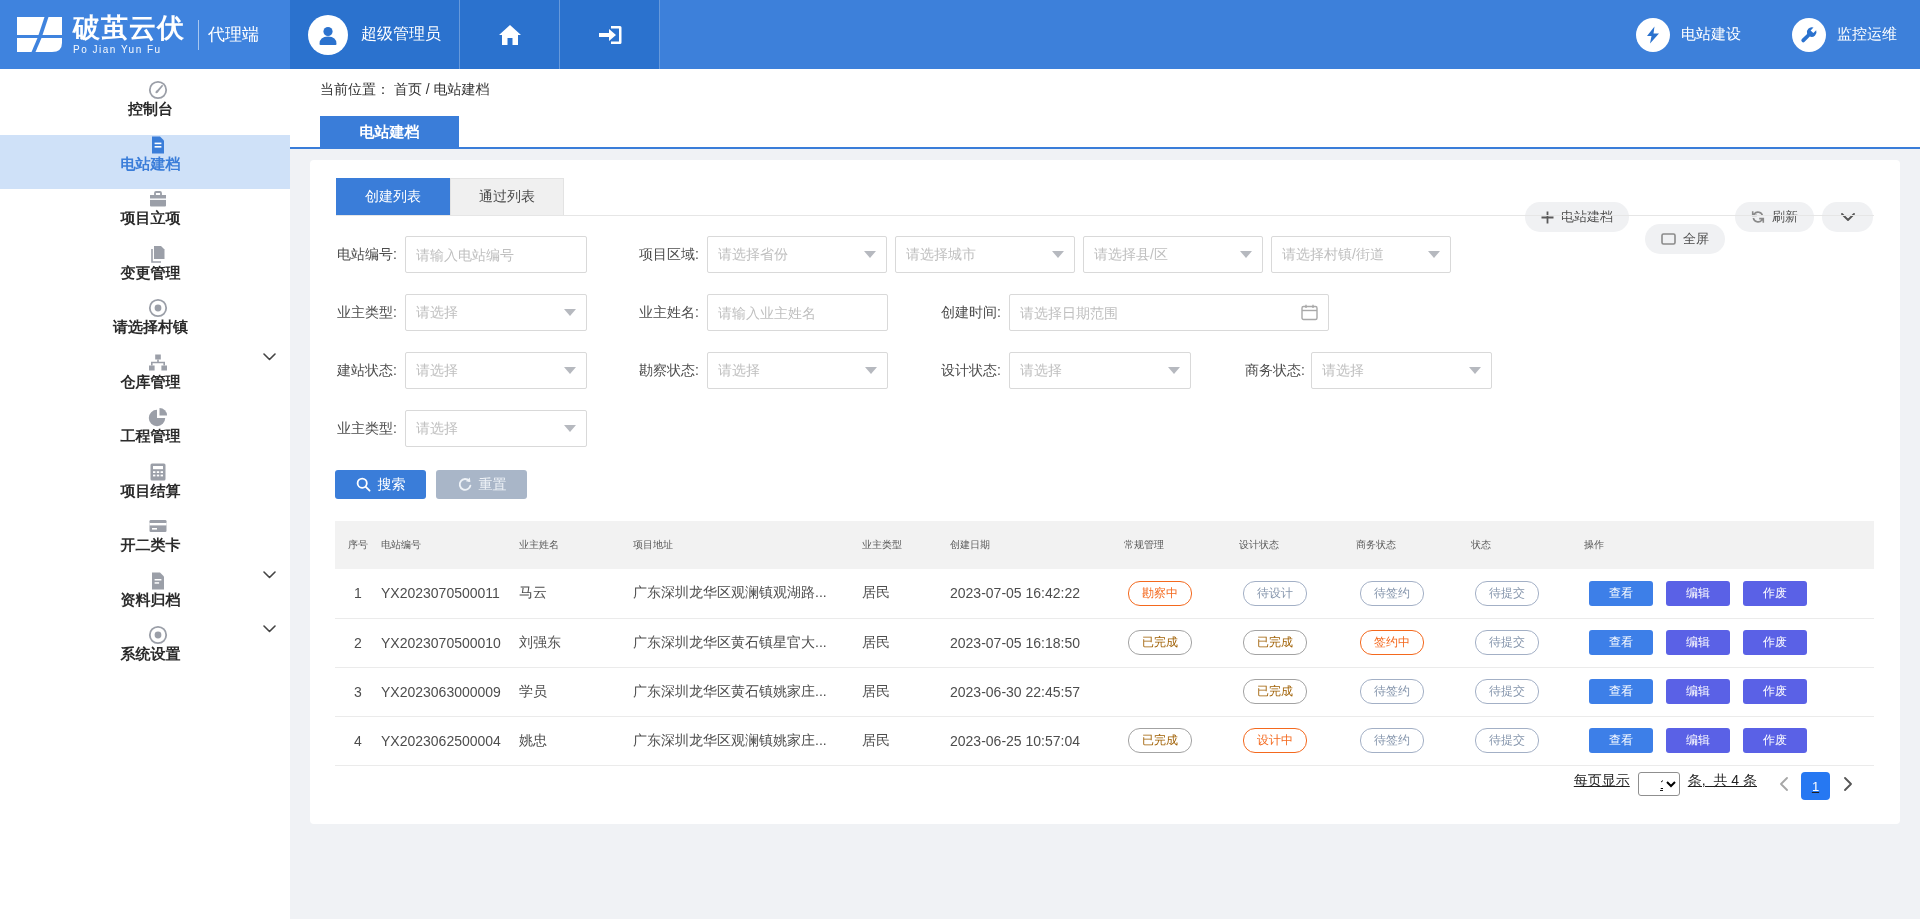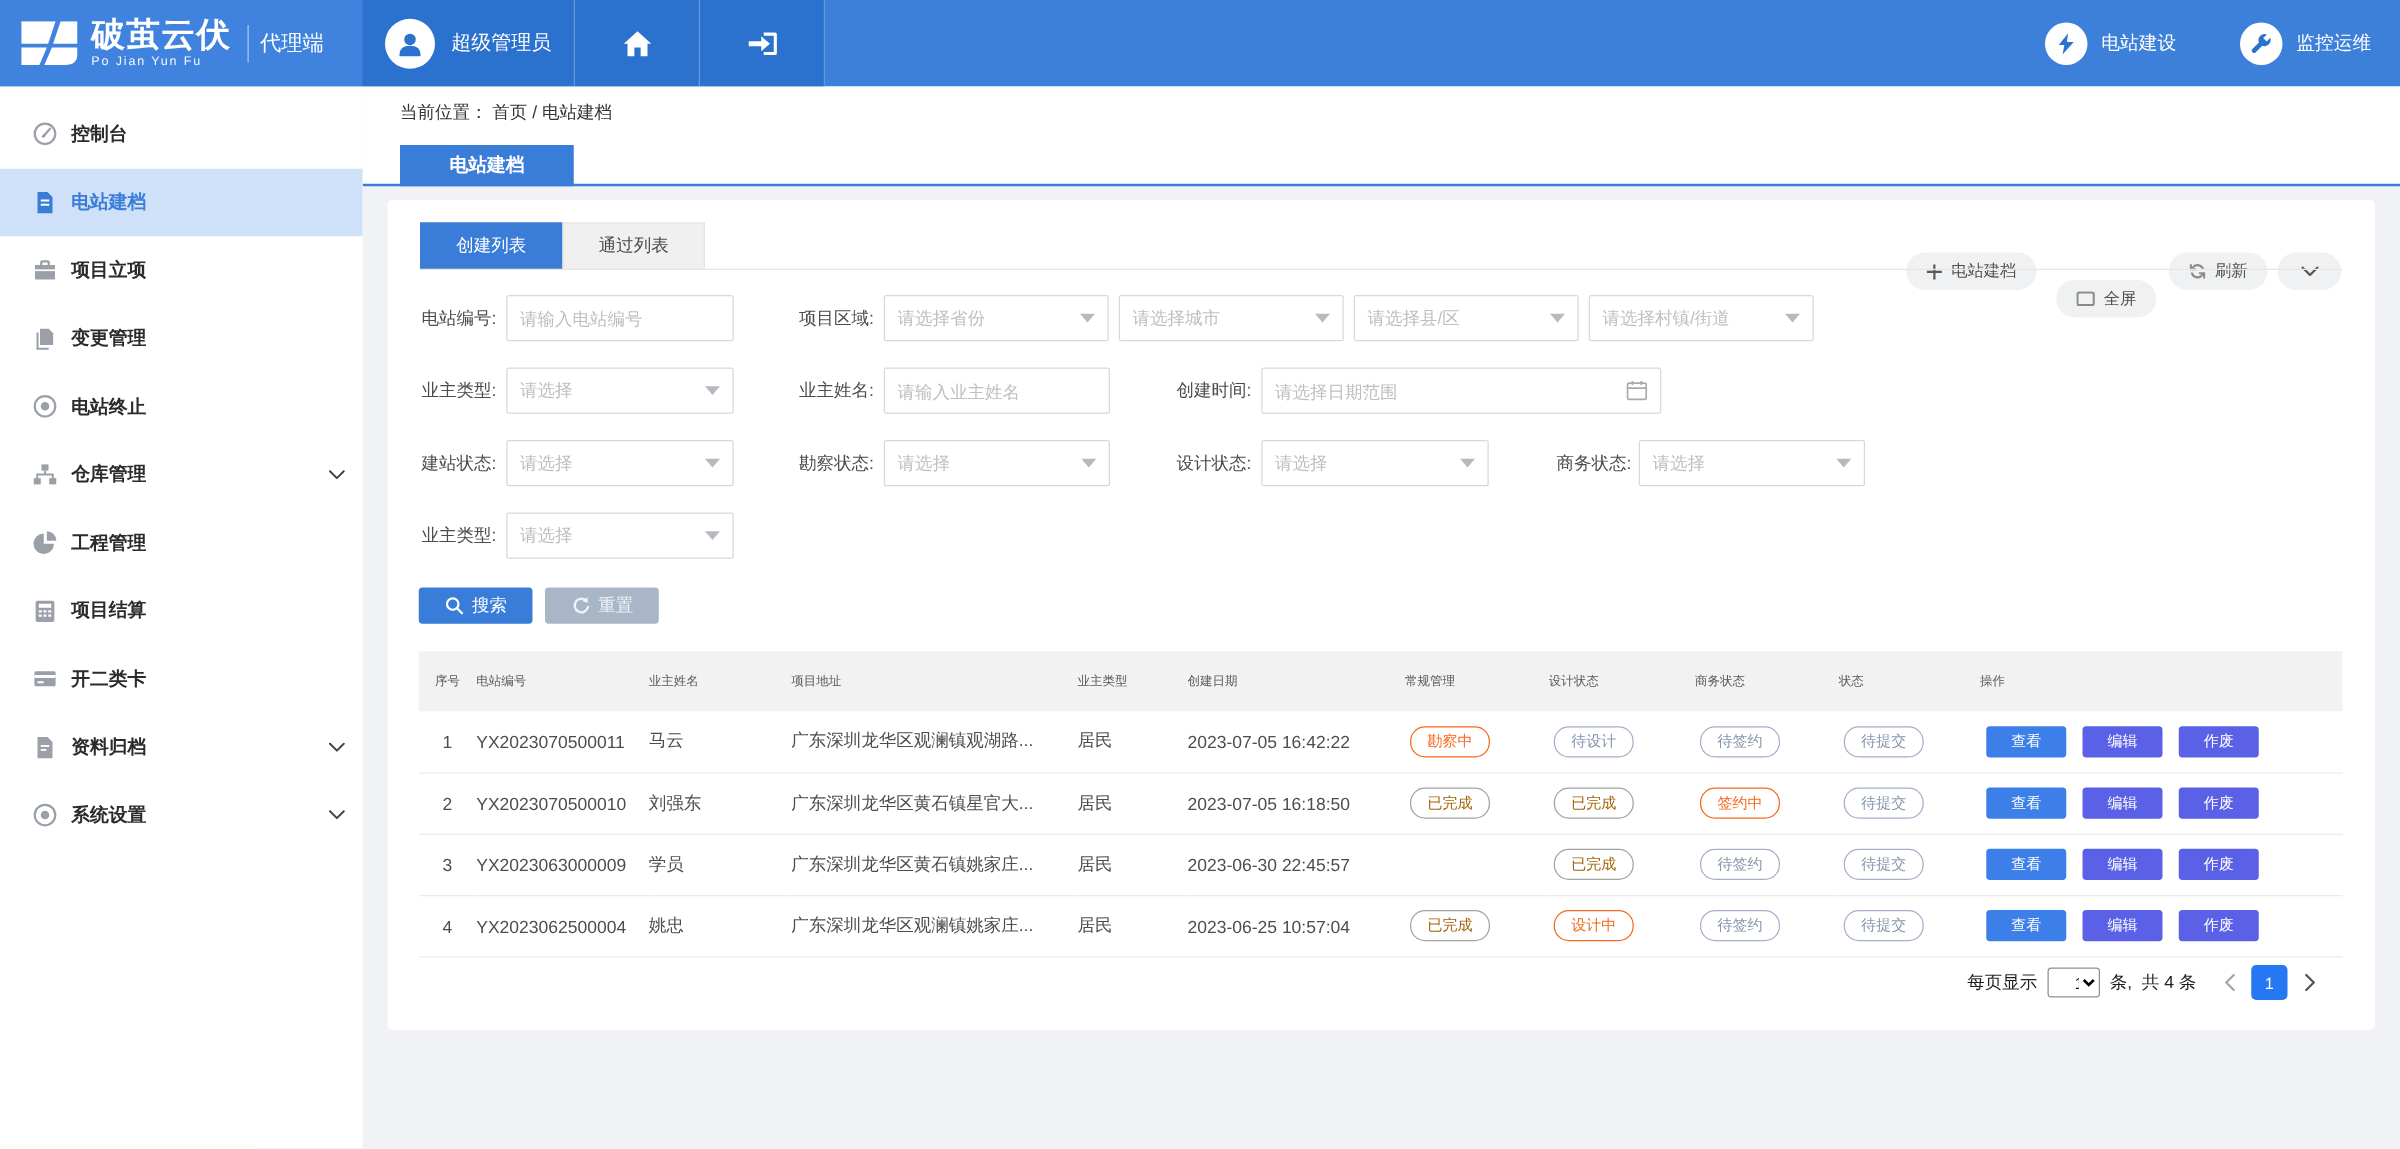--- a/index.html
+++ b/index.html
@@ -25,21 +25,21 @@
   .seg-user .uname { color:#fff; font-size:16px; }
 
   .topbar-right { position:absolute; right:0; top:0; height:69px; display:flex; align-items:center; }
   .hd-item { display:flex; align-items:center; margin-right:23px; cursor:pointer; }
   .hd-item.first { margin-right:51px; }
   .hd-item .circle { width:34px; height:34px; border-radius:50%; background:#fff; display:flex; align-items:center; justify-content:center; margin-right:11px; }
   .hd-item .hd-label { color:#fff; font-size:15px; }
 
   
   .sidebar { position:absolute; left:0; top:69px; width:290px; height:850px; background:#fff; padding-top:11px; z-index:10; }
-  .side-item { position:relative; height:54.5px; display:flex; align-items:center; cursor:pointer; }
+  .side-item { position:relative; height:54.5px; display:flex; align-items:center; cursor:pointer;flex-direction:column; }
   .side-item .s-icon { width:20px; height:20px; margin-left:26px; display:flex; align-items:center; justify-content:center; }
   .side-item .s-label { margin-left:11px; font-size:15px; font-weight:600; color:#2b2b2b; }
   .side-item .s-arrow { position:absolute; right:14px; color:#444; display:flex; }
   .side-item.active { background:#cfe1f8; }
   .side-item.active .s-label { color:#3a7dd9; }
   .side-icon-stroke { stroke:#9b9fa8; fill:none; stroke-width:1.8; }
   .side-icon-fill { fill:#9b9fa8; }
   .side-item.active .side-icon-fill { fill:#3a7dd9; }
 
   
@@ -96,21 +96,21 @@
   .pill-orange { color:#f4691e; border:1px solid #f4691e; }
   .pill-green { color:#a16207; border:1px solid #a3a3a3; }
   .pill-gray { color:#8696ad; border:1px solid #a3b0c6; }
   .act-btn { width:64px; height:25px; border:none; border-radius:3px; color:#fff; font-size:12px; font-family:inherit; cursor:pointer; margin-left:13px; }
   .act-btn:first-child { margin-left:5px; }
   .act-view { background:#3d7fe8; }
   .act-edit { background:#5a61e6; }
   .act-void { background:#5a61e6; }
 
   
-  .pagination { position:absolute; right:40px; top:612px; height:28px; display:flex; align-items:center; font-size:14px; color:#1f1f1f; }
+  .pagination { position:absolute; right:40px; top:612px; height:28px; display:flex; font-size:14px; color:#1f1f1f;text-decoration:underline; }
   .pg-select { width:42px; height:24px; margin:0 8px; border:1px solid #8f8f8f; border-radius:3px; background:#fff; font-size:13px; font-family:inherit; color:#000;padding-left:17px; }
   .pg-arrow { width:24px; height:24px; display:flex; align-items:center; justify-content:center; cursor:pointer; }
   .pg-prev { margin-left:14px; color:#a6a6a6; }
   .pg-next { color:#555; }
   .pg-page { width:29px; height:28px; border-radius:4px; background:#2678f2; color:#fff; font-size:13px; display:flex; align-items:center; justify-content:center; margin:0 6px; cursor:pointer; }
 </style>
 </head>
 <body>
 
 <header class="topbar">
@@ -214,21 +214,21 @@
       </span>
       <span class="s-label">变更管理</span>
     </div>
     <div class="side-item">
       <span class="s-icon">
         <svg width="20" height="20" viewBox="0 0 20 20">
           <circle cx="10" cy="10" r="8.2" class="side-icon-stroke"></circle>
           <circle cx="10" cy="10" r="3.4" class="side-icon-fill"></circle>
         </svg>
       </span>
-      <span class="s-label">电站终止</span>
+      <span class="s-label">请选择村镇</span>
     </div>
     <div class="side-item">
       <span class="s-icon">
         <svg width="20" height="20" viewBox="0 0 20 20">
           <rect x="7.2" y="1.5" width="5.6" height="5" class="side-icon-fill"></rect>
           <rect x="1" y="12.5" width="5.6" height="5" class="side-icon-fill"></rect>
           <rect x="13.4" y="12.5" width="5.6" height="5" class="side-icon-fill"></rect>
           <path d="M10,6.5 V9.5 M3.8,12.5 V9.5 H16.2 V12.5" fill="none" stroke="#9b9fa8" stroke-width="1.6"></path>
         </svg>
       </span>

